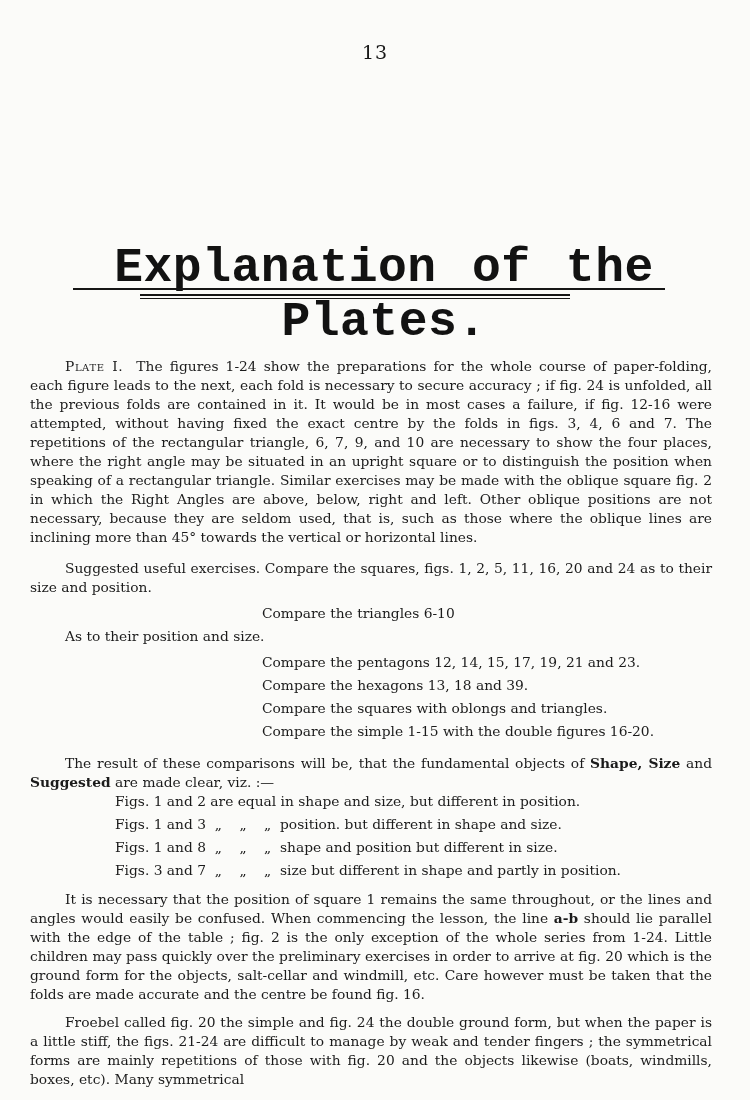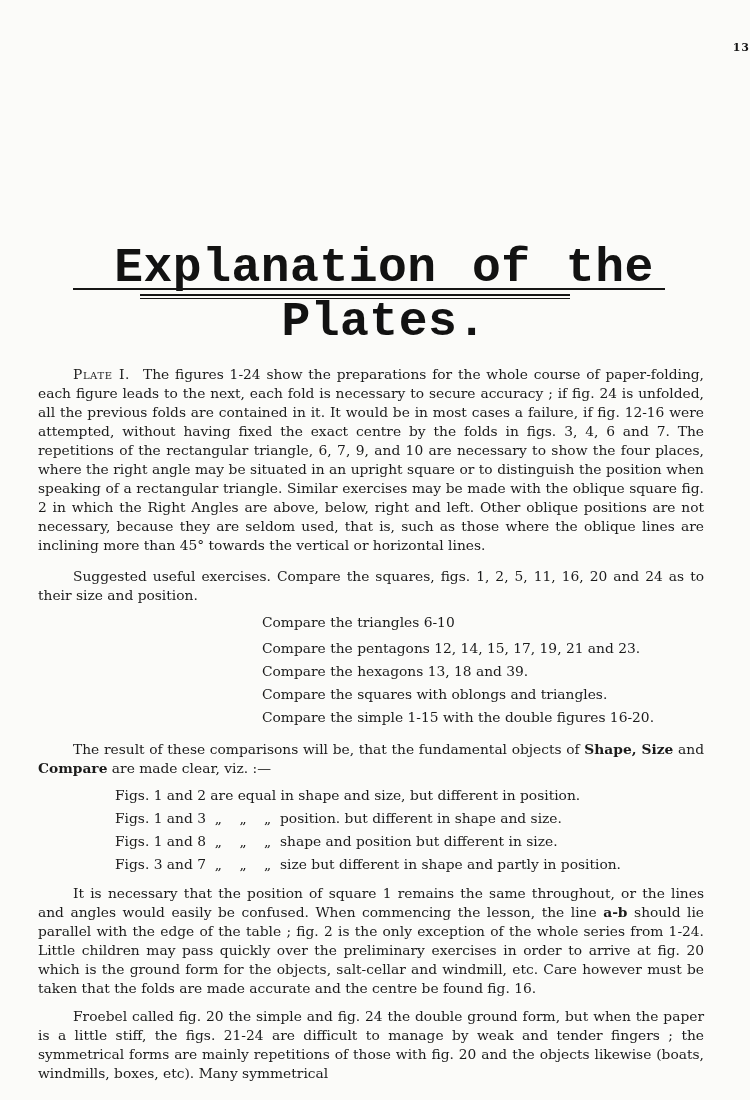--- a/index.html
+++ b/index.html
@@ -15,23 +15,23 @@
     margin: 0 auto;
     background: #fbfbf9;
     color: #1c1c1c;
     overflow: hidden;
   }
   .pageno {
     position: absolute;
     top: 41px;
     left: 0;
     width: 100%;
-    text-align: right;
-    font-size: 11px;
-    font-weight: 700;
+    text-align: center;
+    font-size: 19px;
+    font-weight: 400;
     letter-spacing: 1px;
     color: #161616;
   }
   .title {
     position: absolute;
     top: 232px;
     left: 0;
     width: 100%;
     margin: 9px;
     text-align: center;
@@ -62,21 +62,21 @@
   .body {
     position: absolute;
     top: 357px;
     left: 30px;
     width: 682px;
     font-size: 13.8px;
     line-height: 19px;
     color: #1b1b1b;
   }
   .para {
-    margin: 8px;
+    margin: 0;
     text-align: justify;
     text-indent: 35px;
   }
   .sc { font-variant: small-caps; letter-spacing: 0.6px; }
   .lead { padding-right: 13px; }
   .m-intro   { margin-top: 12px; }
   .m-result  { margin-top: 13px; }
   .m-square  { margin-top: 10px; }
   .m-froebel { margin-top: 9px;  }
   .clist { margin-top: 7px; }
@@ -114,29 +114,30 @@
   <div class="body">
 
     <p class="para"><span class="sc lead">Plate I.</span><span>The figures 1-24 show the preparations for the whole course of paper-folding, each figure leads to the next, each fold is necessary to secure accuracy ; if fig. 24 is unfolded, all the previous folds are contained in it. It would be in most cases a failure, if fig. 12-16 were attempted, without having fixed the exact centre by the folds in figs. 3, 4, 6 and 7. The repetitions of the rectangular triangle, 6, 7, 9, and 10 are necessary to show the four places, where the right angle may be situated in an upright square or to distinguish the position when speaking of a rectangular triangle. Similar exercises may be made with the oblique square fig. 2 in which the Right Angles are above, below, right and left. Other oblique positions are not necessary, because they are seldom used, that is, such as those where the oblique lines are inclining more than 45° towards the vertical or horizontal lines.</span></p>
 
     <p class="para m-intro"><span>Suggested useful exercises. Compare the squares, figs. 1, 2, 5, 11, 16, 20 and 24 as to their size and position.</span></p>
 
     <div class="clist">
       <div class="citem">Compare the triangles 6-10</div>
     </div>
 
+    <div class="aside">As to their position and size.</div>
 
     <div class="clist">
       <div class="citem">Compare the pentagons 12, 14, 15, 17, 19, 21 and 23.</div>
       <div class="citem">Compare the hexagons 13, 18 and 39.</div>
       <div class="citem">Compare the squares with oblongs and triangles.</div>
       <div class="citem">Compare the simple 1-15 with the double figures 16-20.</div>
     </div>
 
-    <p class="para m-result"><span>The result of these comparisons will be, that the fundamental objects of </span><b>Shape, Size</b><span> and </span><b>Compare</b><span> are made clear, viz. :—</span></p>
+    <p class="para m-result"><span>The result of these comparisons will be, that the fundamental objects of </span><b>Shape, Size</b><span> and </span><b>Suggested</b><span> are made clear, viz. :—</span></p>
 
     <div class="figlist">
       <div class="fitem">Figs. 1 and 2 are equal in shape and size, but different in position.</div>
       <div class="fitem">Figs. 1 and 3  „    „    „  position. but different in shape and size.</div>
       <div class="fitem">Figs. 1 and 8  „    „    „  shape and position but different in size.</div>
       <div class="fitem">Figs. 3 and 7  „    „    „  size but different in shape and partly in position.</div>
     </div>
 
     <p class="para m-square"><span>It is necessary that the position of square 1 remains the same throughout, or the lines and angles would easily be confused. When commencing the lesson, the line </span><b>a-b</b><span> should lie parallel with the edge of the table ; fig. 2 is the only exception of the whole series from 1-24. Little children may pass quickly over the preliminary exercises in order to arrive at fig. 20 which is the ground form for the objects, salt-cellar and windmill, etc. Care however must be taken that the folds are made accurate and the centre be found fig. 16.</span></p>
 

